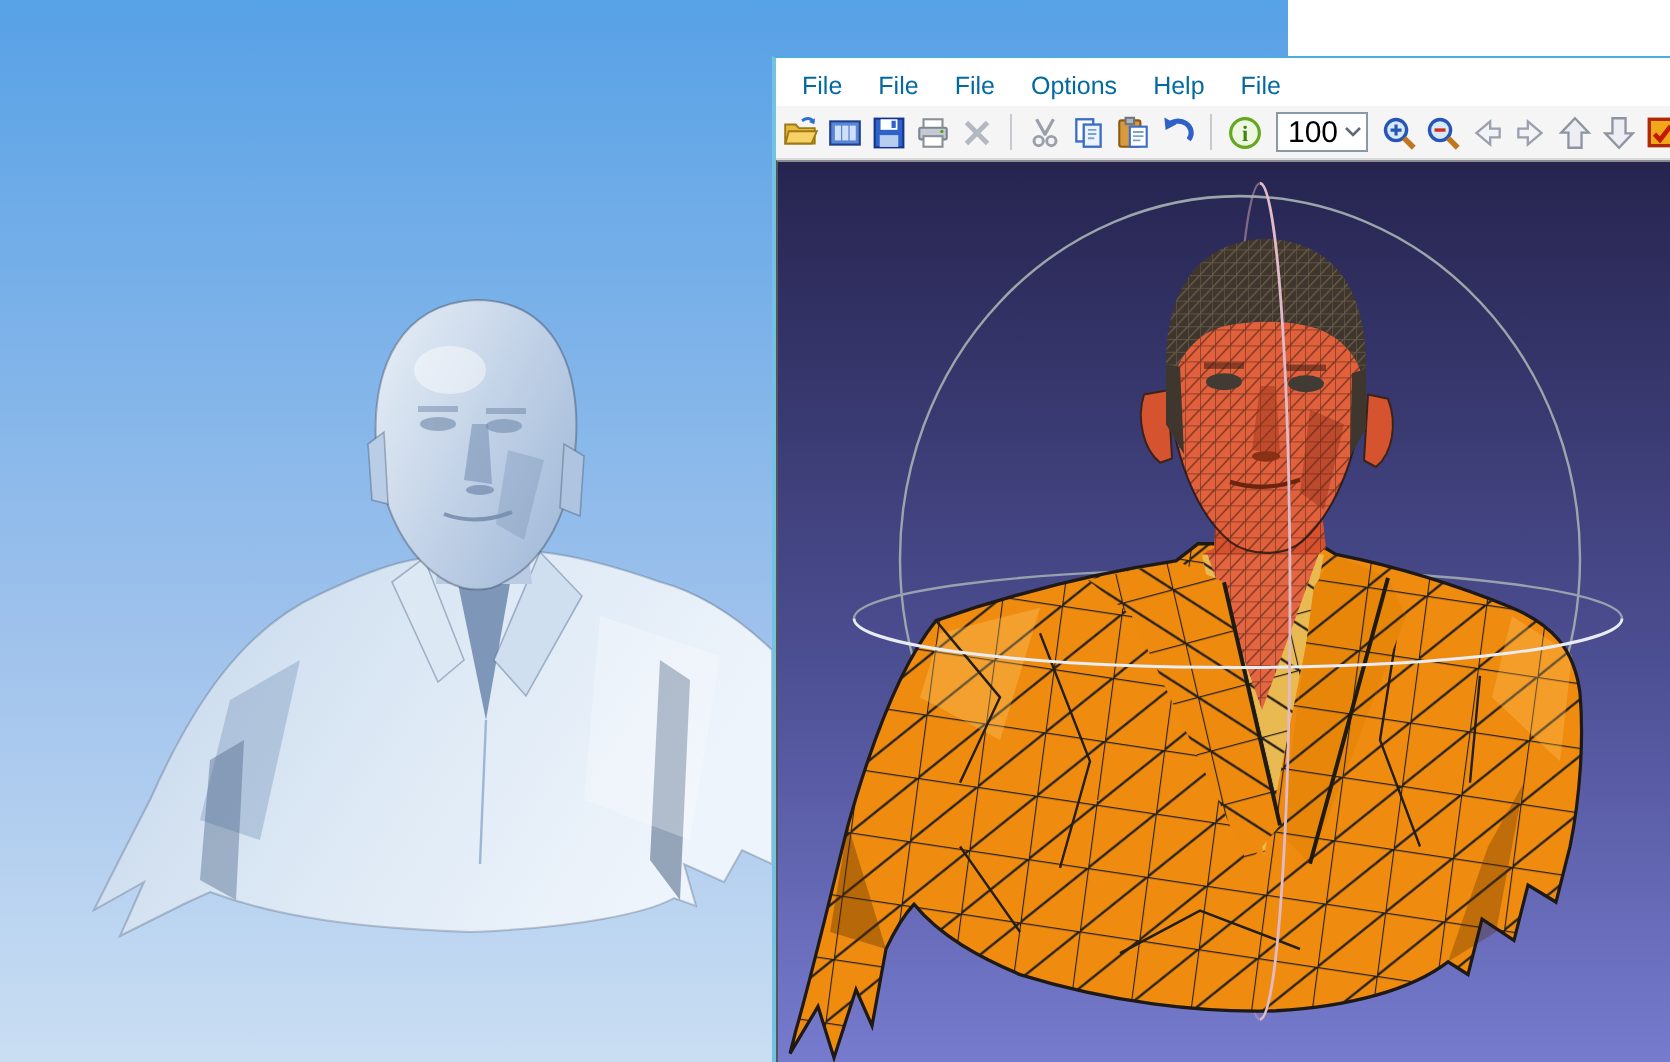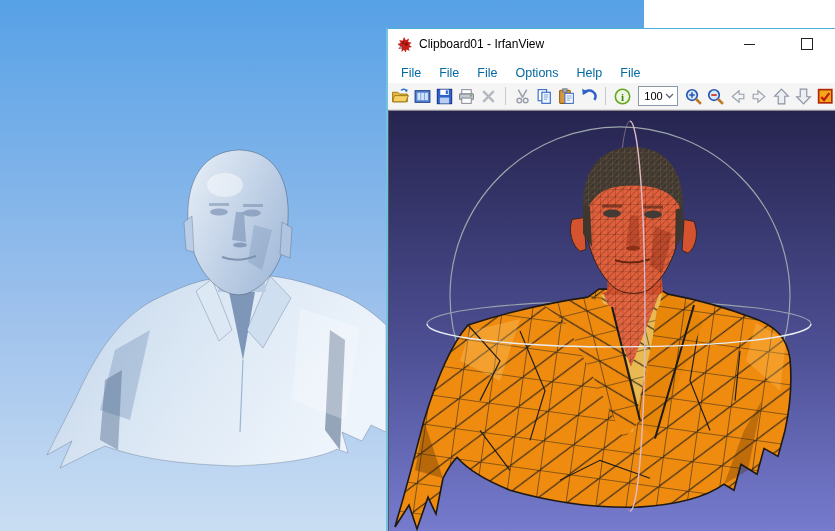--- a/index.html
+++ b/index.html
@@ -21,21 +21,21 @@
   .menubar{height:24px;display:flex;align-items:flex-end;padding-left:4px;background:#fff;
            font-size:12.5px;color:#0369a1;flex:none;}
   .mi{padding:3px 9px;cursor:default;}
   .toolbar{height:26px;display:flex;align-items:center;gap:3px;padding-left:3px;
            background:#f5f5f5;border-bottom:1px solid #dadada;flex:none;}
   .tbtn{width:24px;height:22px;display:flex;align-items:center;justify-content:center;cursor:default;}
   .tbtn svg{display:block;}
   .tsep{width:1px;height:18px;background:#c6cacf;margin:0 4px;flex:none;}
   .combo{width:46px;height:20px;box-sizing:border-box;border:1px solid #8a99a8;background:#fff;
          display:flex;align-items:center;margin:0 3px;}
-  .combo-val{flex:1;font-size:11px;padding-left:5px;color:#000;}
+  .combo-val{flex:1;font-size:15px;padding-left:5px;color:#000;}
   .combo-chev{width:14px;height:100%;display:flex;align-items:center;justify-content:center;}
   .imgarea{flex:1;position:relative;border-left:1px solid #55555c;border-top:1px solid #8a8a90;
            box-sizing:border-box;overflow:hidden;background:#26244f;}
   .imgarea svg{display:block;width:100%;height:100%;}
 </style>
 </head>
 <body>
 
 <div class="stage">
 
@@ -89,37 +89,20 @@
       <rect x="243" y="204" width="20" height="3" fill="rgba(90,115,150,.4)"></rect>
       <path fill="rgba(115,140,175,.55)" d="M236,212 L232,240 L246,242 L244,212 Z"></path>
       <ellipse cx="240" cy="245" rx="7" ry="2.5" fill="rgba(100,125,160,.6)"></ellipse>
       <path d="M222,257 Q238,263 256,256" stroke="rgba(110,132,165,.8)" stroke-width="2" fill="none"></path>
       <path fill="rgba(120,145,180,.35)" d="M254,225 L272,230 L262,270 L248,262 Z"></path>
     </svg>
   </div>
 
   <div class="win">
 
-    <div class="titlebar">
-      <svg class="appicon" viewBox="0 0 16 16">
-        <path fill="#c41f18" d="M8 1l1.8 3.2L13 2.6l-.8 3.4 3.4.6-2.4 2.5 2.8 2-3.3.7.9 3.2-3-1.5-1 3.2-1.6-2.9-2.5 2.2.2-3.4-3.4.3 2-2.7L1.5 8l3.2-1-1.4-3 3.3.7z"></path>
-        <circle cx="10.3" cy="8" r="1.5" fill="#7a0e0a"></circle>
-        <path fill="#9aa0a8" d="M3.5 11l2-.8.8 2.2-2.2.6z"></path>
-        <path fill="#8a1410" d="M6.2 5.2l2.2.4-.5 2.4-2.1-.7z"></path>
-      </svg>
-      <span class="title">Clipboard01 - IrfanView</span>
-      <div class="wctrl">
-        <div class="wbtn">
-            <span class="glyph-min"></span>
-          </div>
-        <div class="wbtn">
-            <span class="glyph-max"></span>
-          </div>
-      </div>
-    </div>
 
     <div class="menubar">
       <span class="mi">File</span>
       <span class="mi">File</span>
       <span class="mi">File</span>
       <span class="mi">Options</span>
       <span class="mi">Help</span>
       <span class="mi">File</span>
     </div>
 

